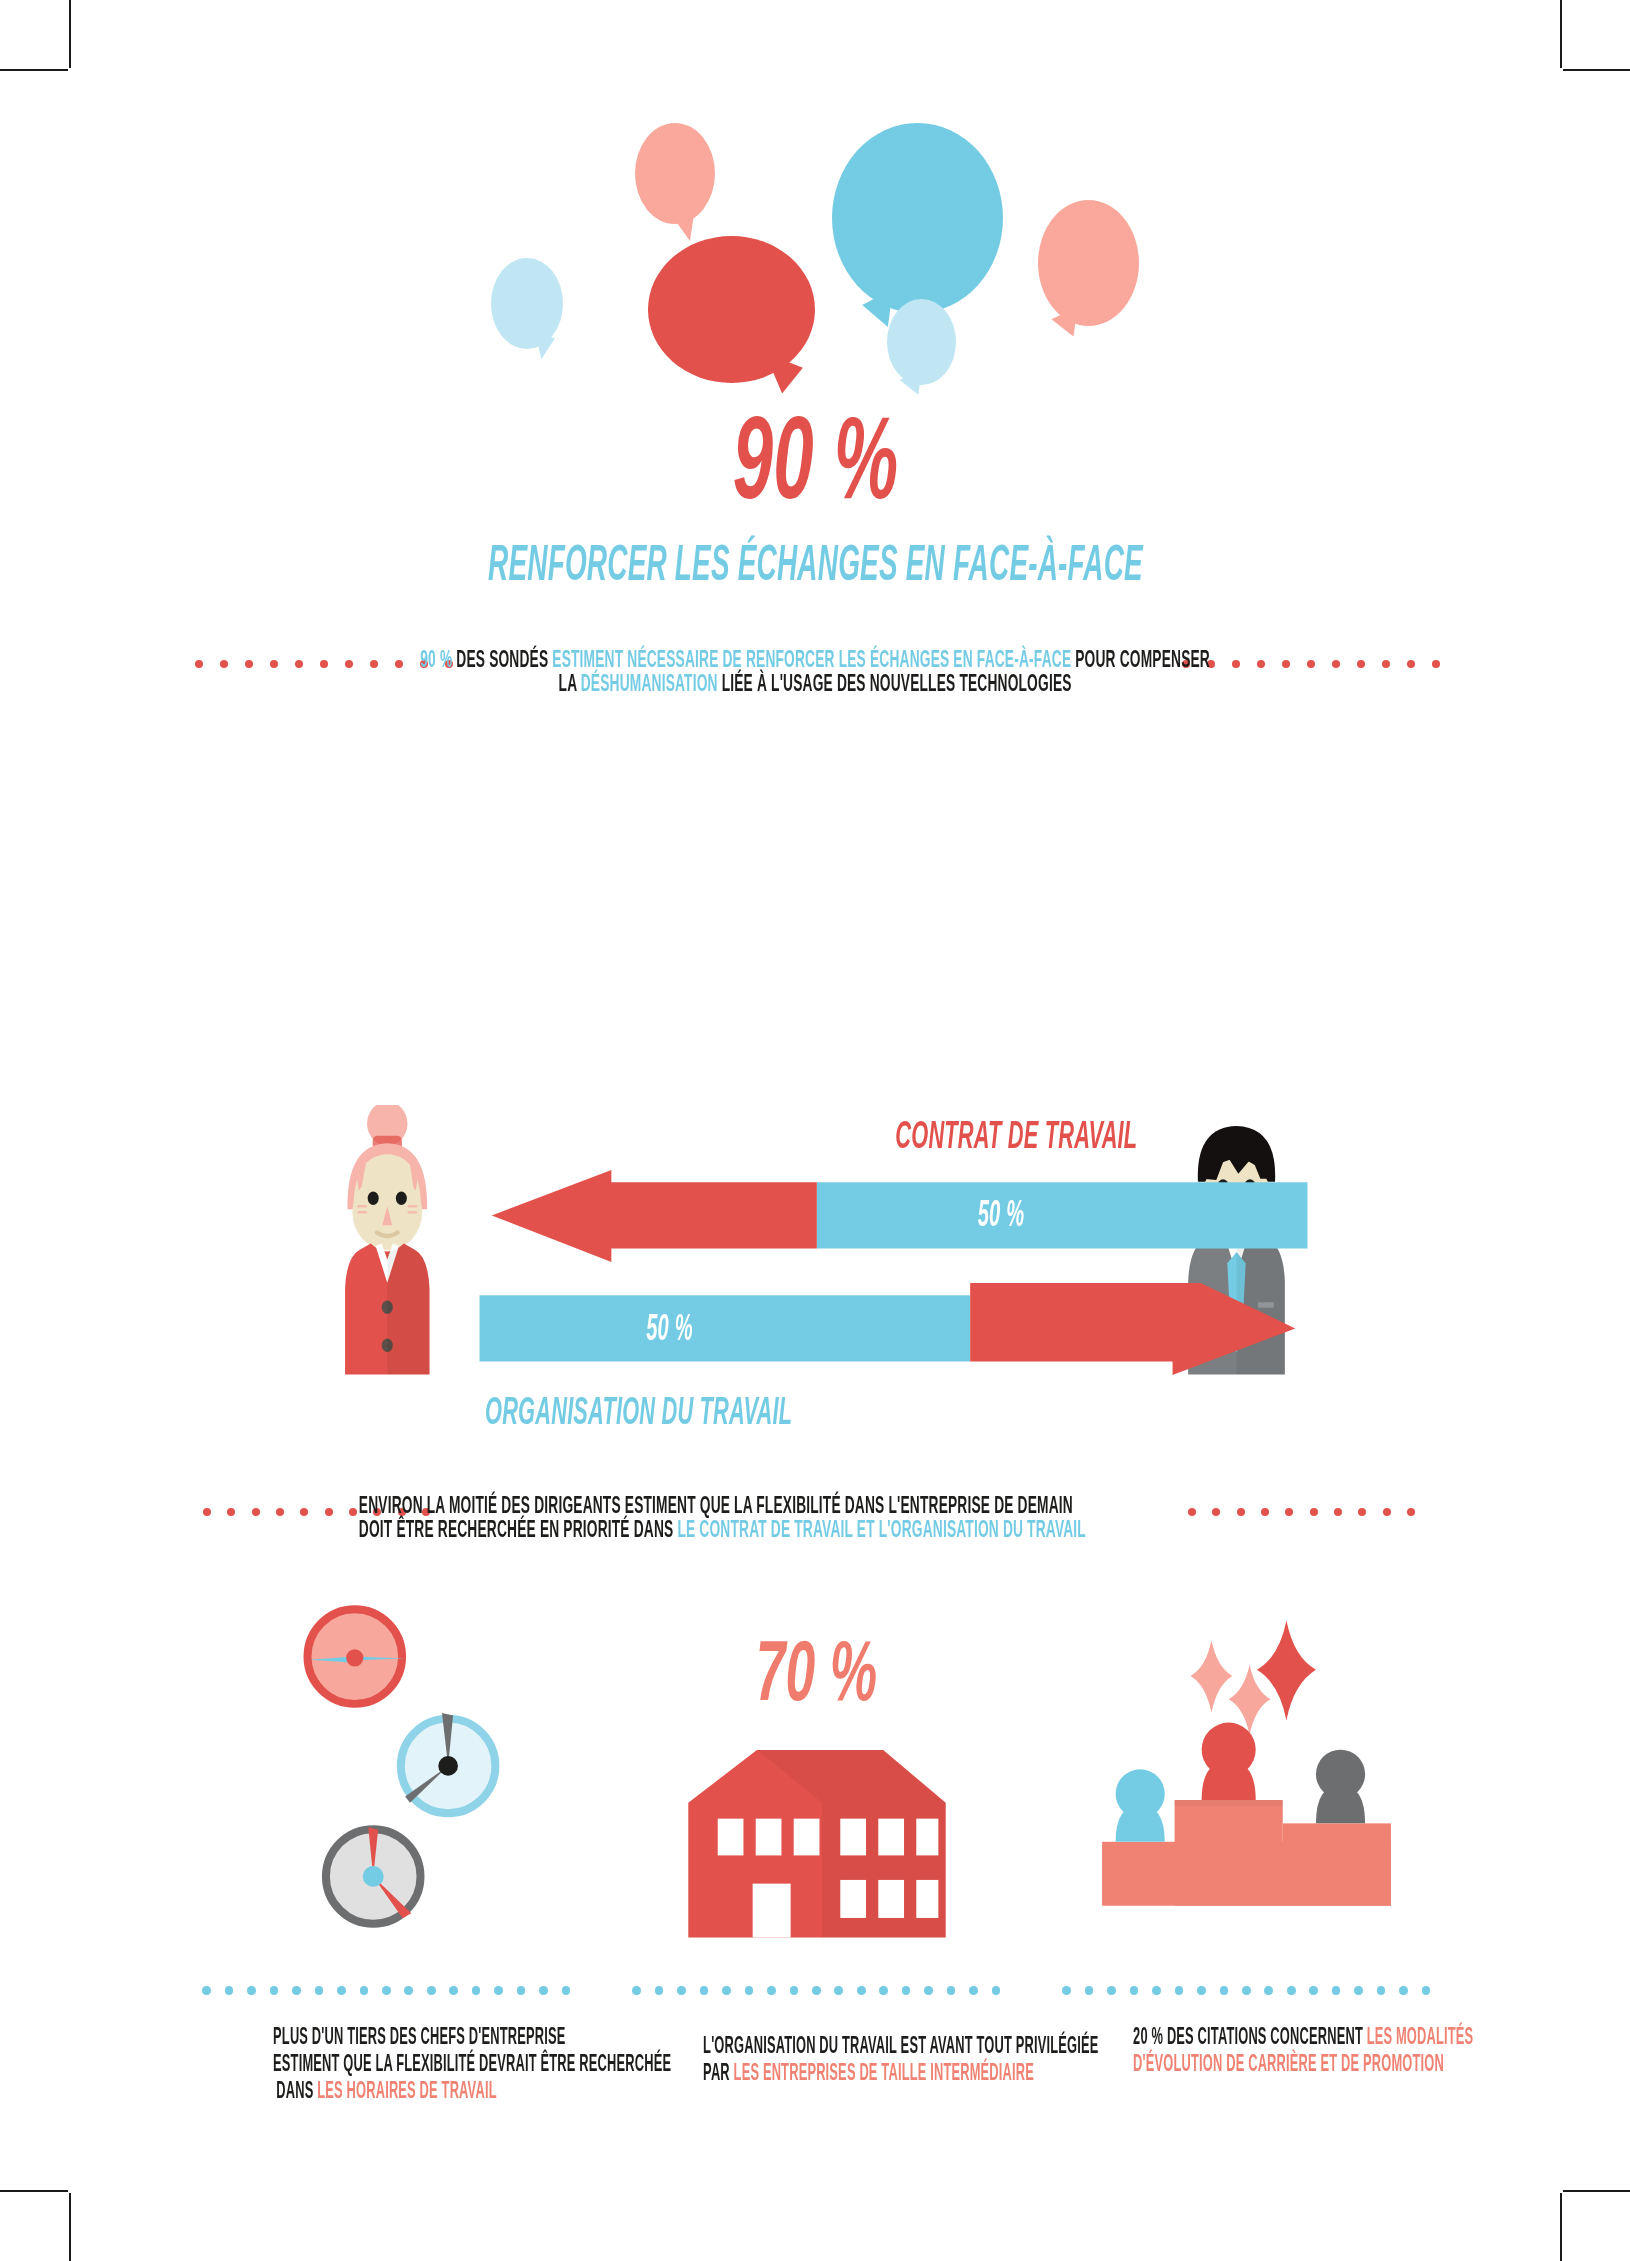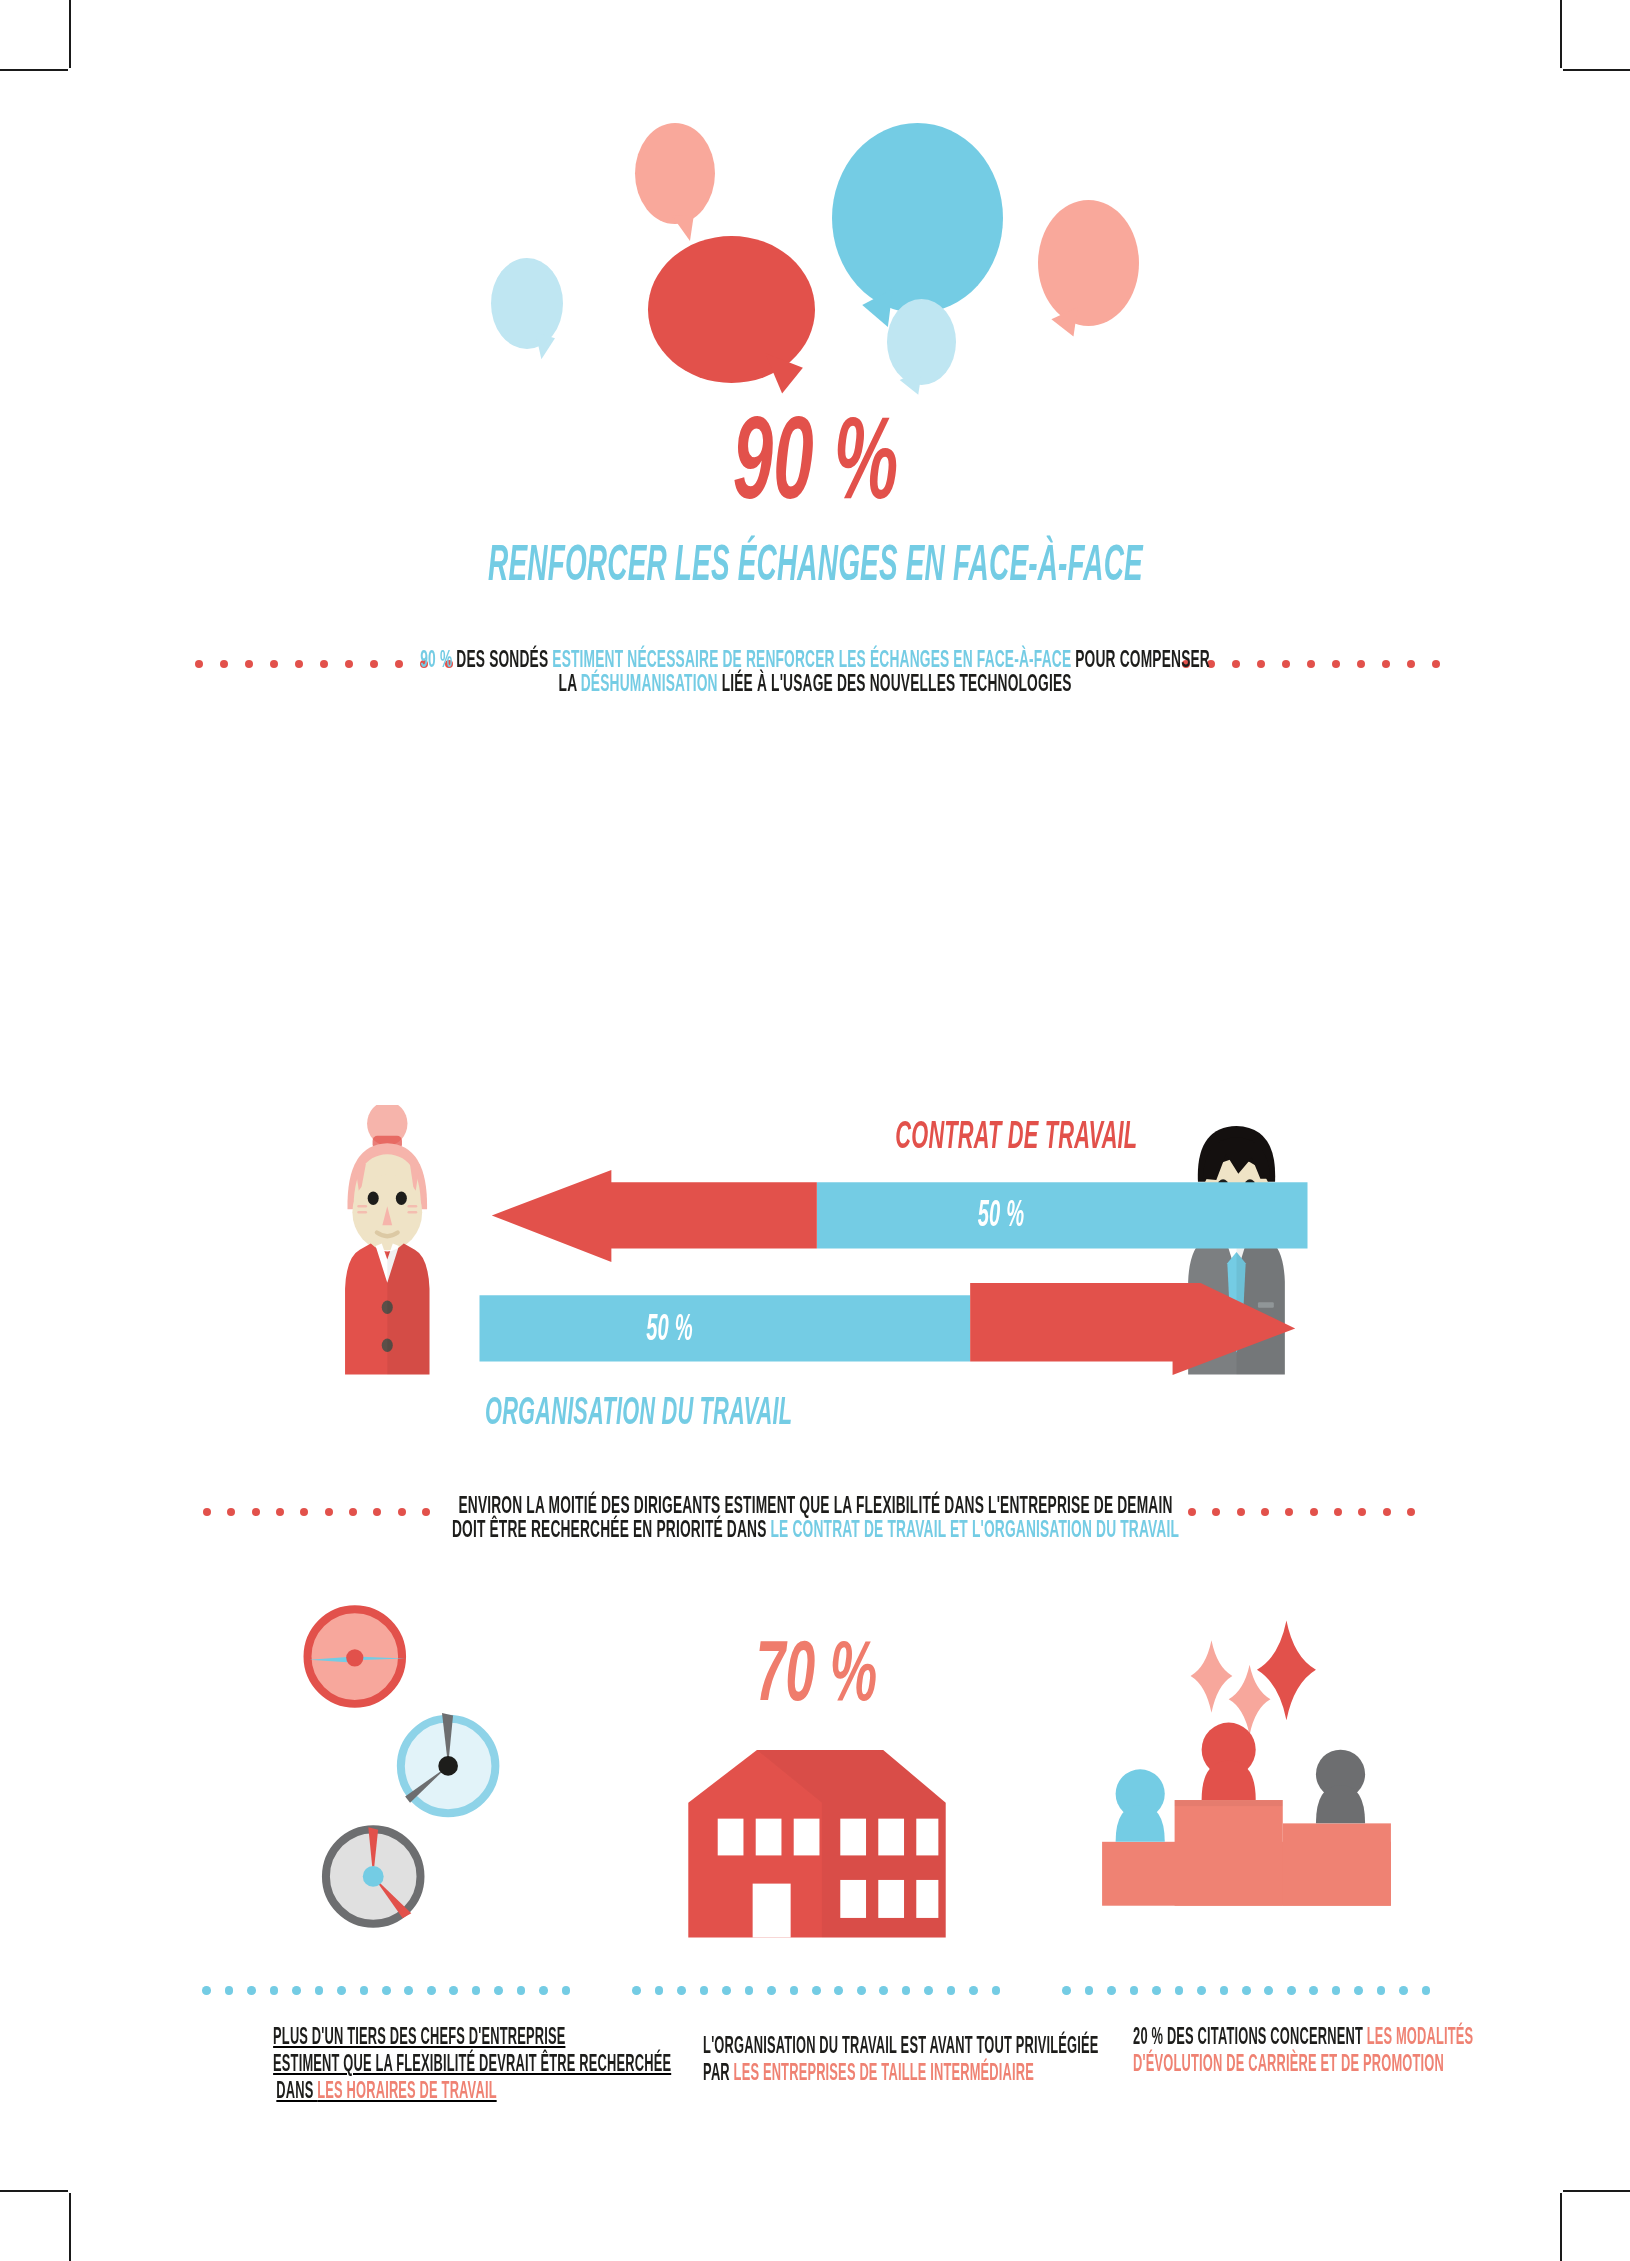--- a/index.html
+++ b/index.html
@@ -213,21 +213,21 @@
       <i style="width: 8px; height: 8px; background: rgb(226, 81, 75);"></i>
       <i style="width: 8px; height: 8px; background: rgb(226, 81, 75);"></i>
       <i style="width: 8px; height: 8px; background: rgb(226, 81, 75);"></i>
       <i style="width: 8px; height: 8px; background: rgb(226, 81, 75);"></i>
       <i style="width: 8px; height: 8px; background: rgb(226, 81, 75);"></i>
       <i style="width: 8px; height: 8px; background: rgb(226, 81, 75);"></i>
       <i style="width: 8px; height: 8px; background: rgb(226, 81, 75);"></i>
       <i style="width: 8px; height: 8px; background: rgb(226, 81, 75);"></i>
     </div>
 
-  <div style="position:absolute;left:0;right:0;top:1491px;text-align:center;">
+  <div style="position:absolute;left:0;right:0;top:1491px;text-align:left;">
     <div class="cond" style="font-size:24.6px;color:#1d1d1b;">ENVIRON LA MOITIÉ DES DIRIGEANTS ESTIMENT QUE LA FLEXIBILITÉ DANS L'ENTREPRISE DE DEMAIN</div>
     <div class="cond" style="font-size:24.6px;margin-top:-3.7px;"><span style="color: rgb(29, 29, 27);">DOIT ÊTRE RECHERCHÉE EN PRIORITÉ DANS </span><span style="color: rgb(116, 204, 228);">LE CONTRAT DE TRAVAIL ET L'ORGANISATION DU TRAVAIL</span></div>
   </div>
 
   <div style="position:absolute;left:184px;top:1578px;width:405px;">
     <svg width="246" height="393" style="position:absolute;left:92px;top:0;" viewBox="0 0 400 640">
       <g>
         <circle cx="128" cy="128" r="77" fill="#f7a79c" stroke="#e2514b" stroke-width="13"></circle>
         <path d="M128 128 L54 133 L128 138 Z" fill="#74cce4"></path>
         <path d="M128 128 L210 131 L128 134 Z" fill="#74cce4"></path>
@@ -258,21 +258,21 @@
         <i style="width: 8.6px; height: 8.6px; background: rgb(116, 204, 228);"></i>
         <i style="width: 8.6px; height: 8.6px; background: rgb(116, 204, 228);"></i>
         <i style="width: 8.6px; height: 8.6px; background: rgb(116, 204, 228);"></i>
         <i style="width: 8.6px; height: 8.6px; background: rgb(116, 204, 228);"></i>
         <i style="width: 8.6px; height: 8.6px; background: rgb(116, 204, 228);"></i>
         <i style="width: 8.6px; height: 8.6px; background: rgb(116, 204, 228);"></i>
         <i style="width: 8.6px; height: 8.6px; background: rgb(116, 204, 228);"></i>
         <i style="width: 8.6px; height: 8.6px; background: rgb(116, 204, 228);"></i>
         <i style="width: 8.6px; height: 8.6px; background: rgb(116, 204, 228);"></i>
       </div>
-    <div class="capt" style="top:445px;text-decoration:underline;">
+    <div class="capt" style="top:445px;">
         <div class="cond line" style="font-size: 23px; color: rgb(29, 29, 27);">PLUS D'UN TIERS DES CHEFS D'ENTREPRISE</div>
         <div class="cond line" style="font-size: 23px; color: rgb(29, 29, 27);">ESTIMENT QUE LA FLEXIBILITÉ DEVRAIT ÊTRE RECHERCHÉE</div>
         <div class="cond line" style="font-size: 23px;"><span style="color: rgb(29, 29, 27);">DANS </span><span style="color: rgb(239, 130, 115);">LES HORAIRES DE TRAVAIL</span></div>
       </div>
   </div>
 
   <div style="position:absolute;left:614px;top:1578px;width:405px;">
     <div class="bignum" style="left:0;right:0;top:49px;font-size:86px;color:#ef7c6c;line-height:1;">70 %</div>
     <svg width="258" height="190" style="position:absolute;left:74px;top:172px;" viewBox="0 0 420 310">
       <path d="M0 86 L112 0 L318 0 L420 86 L420 306 L0 306 Z" fill="#e2514b"></path>

